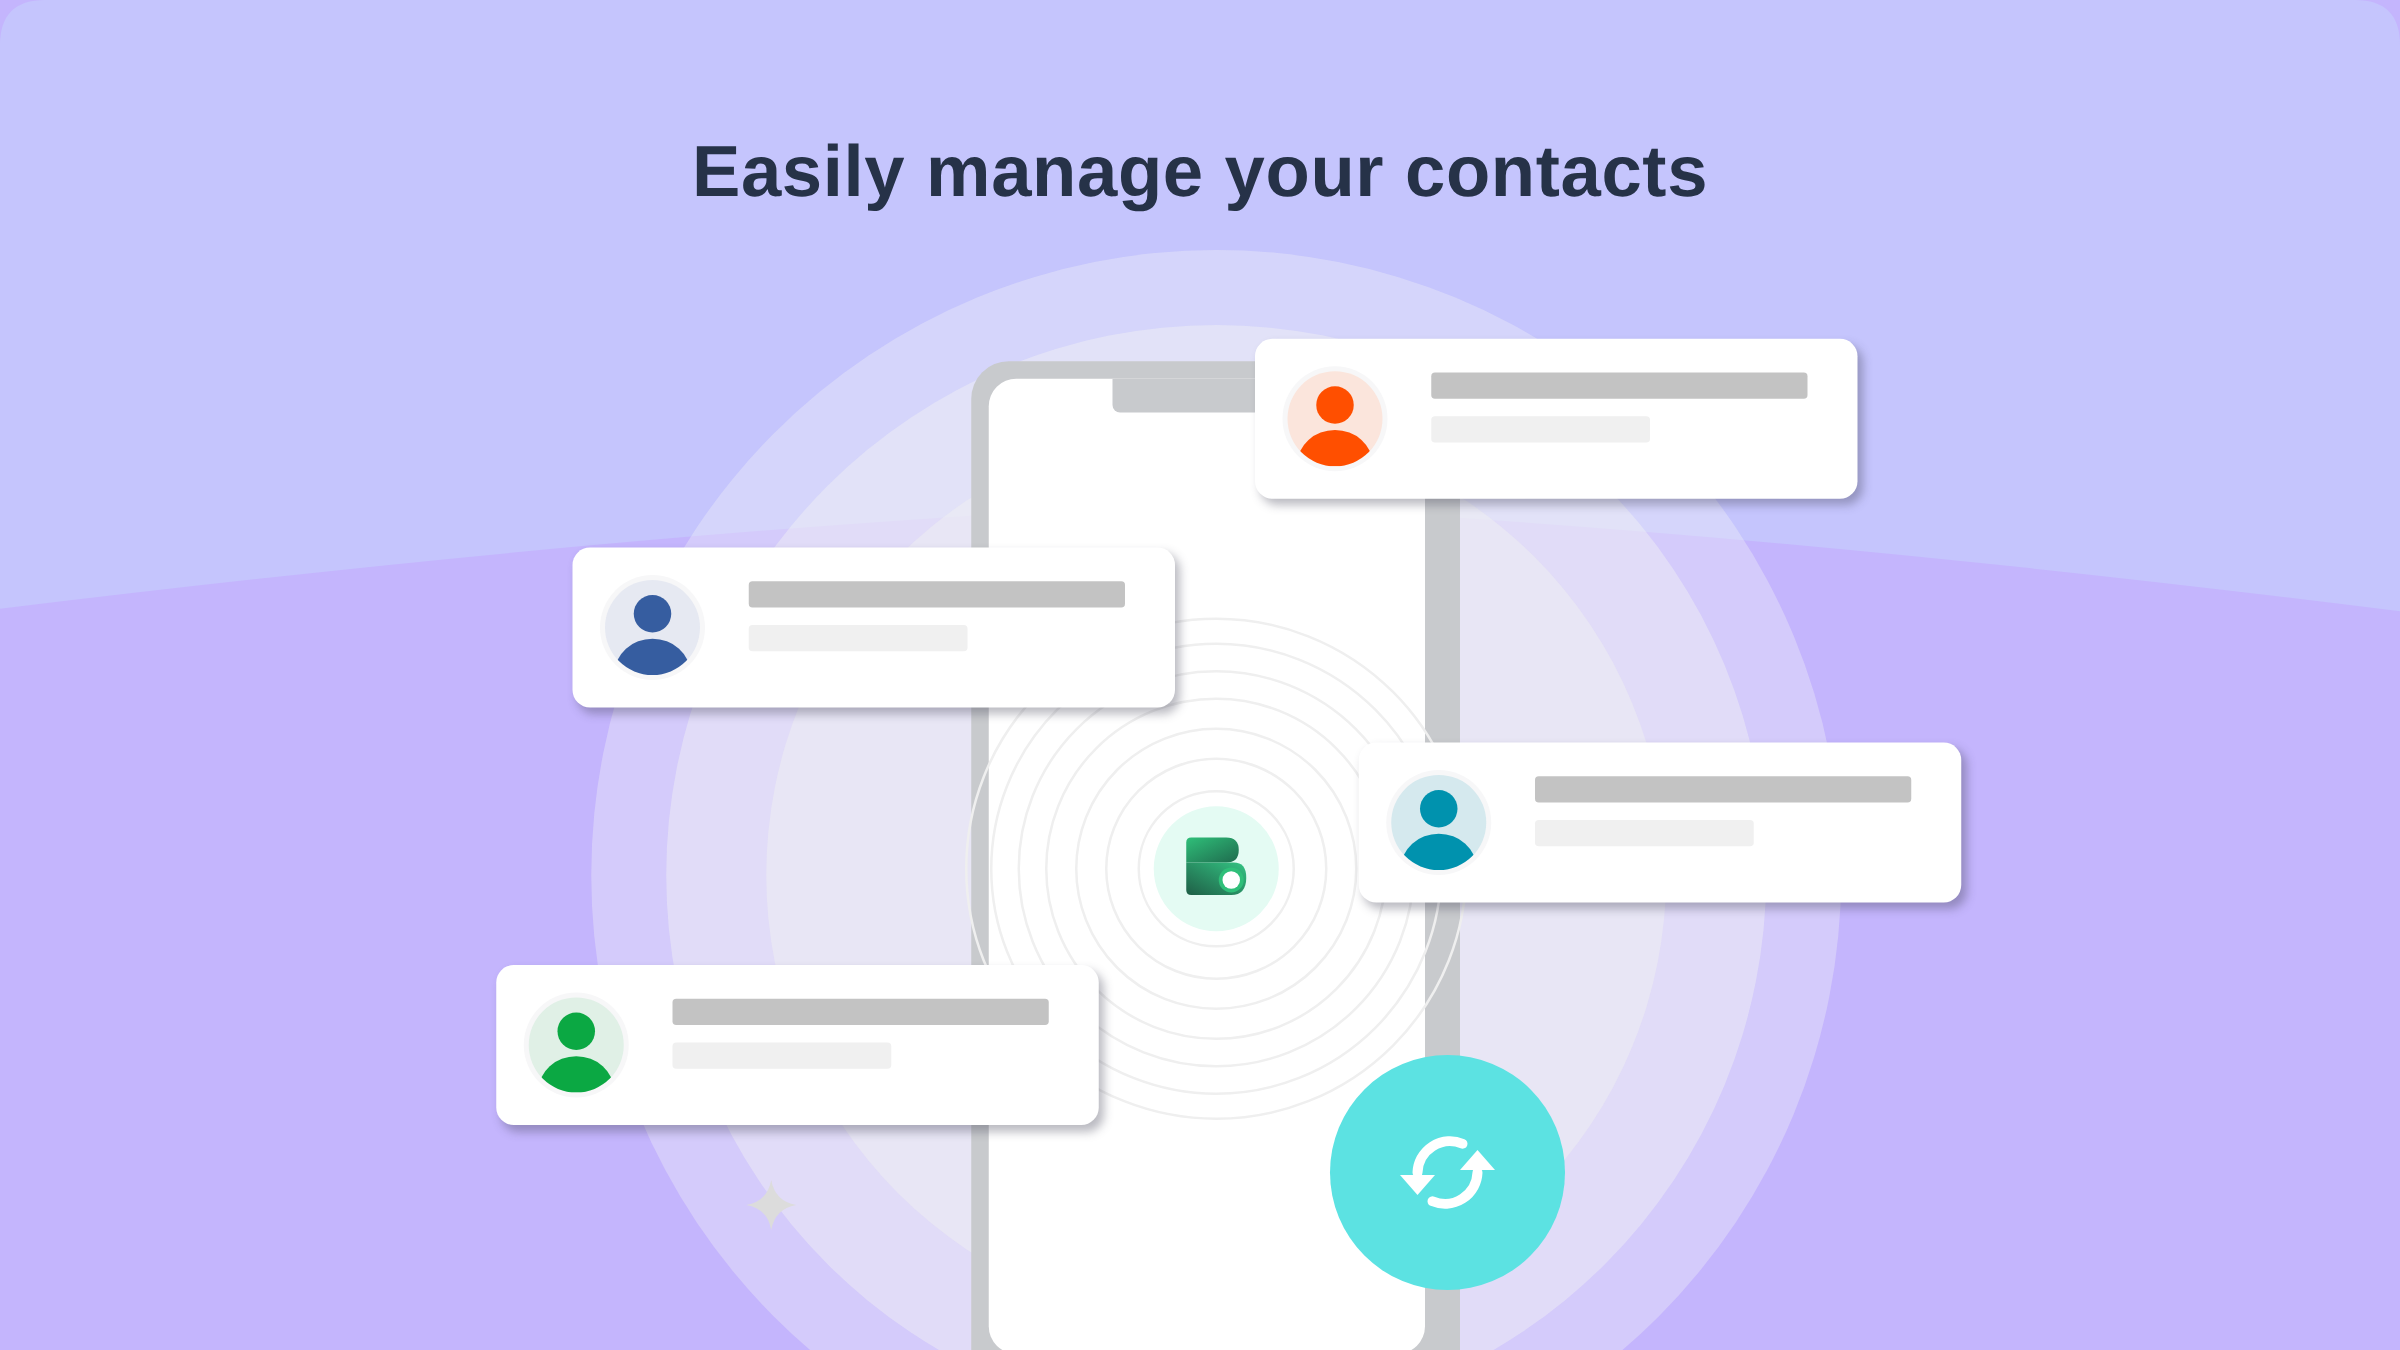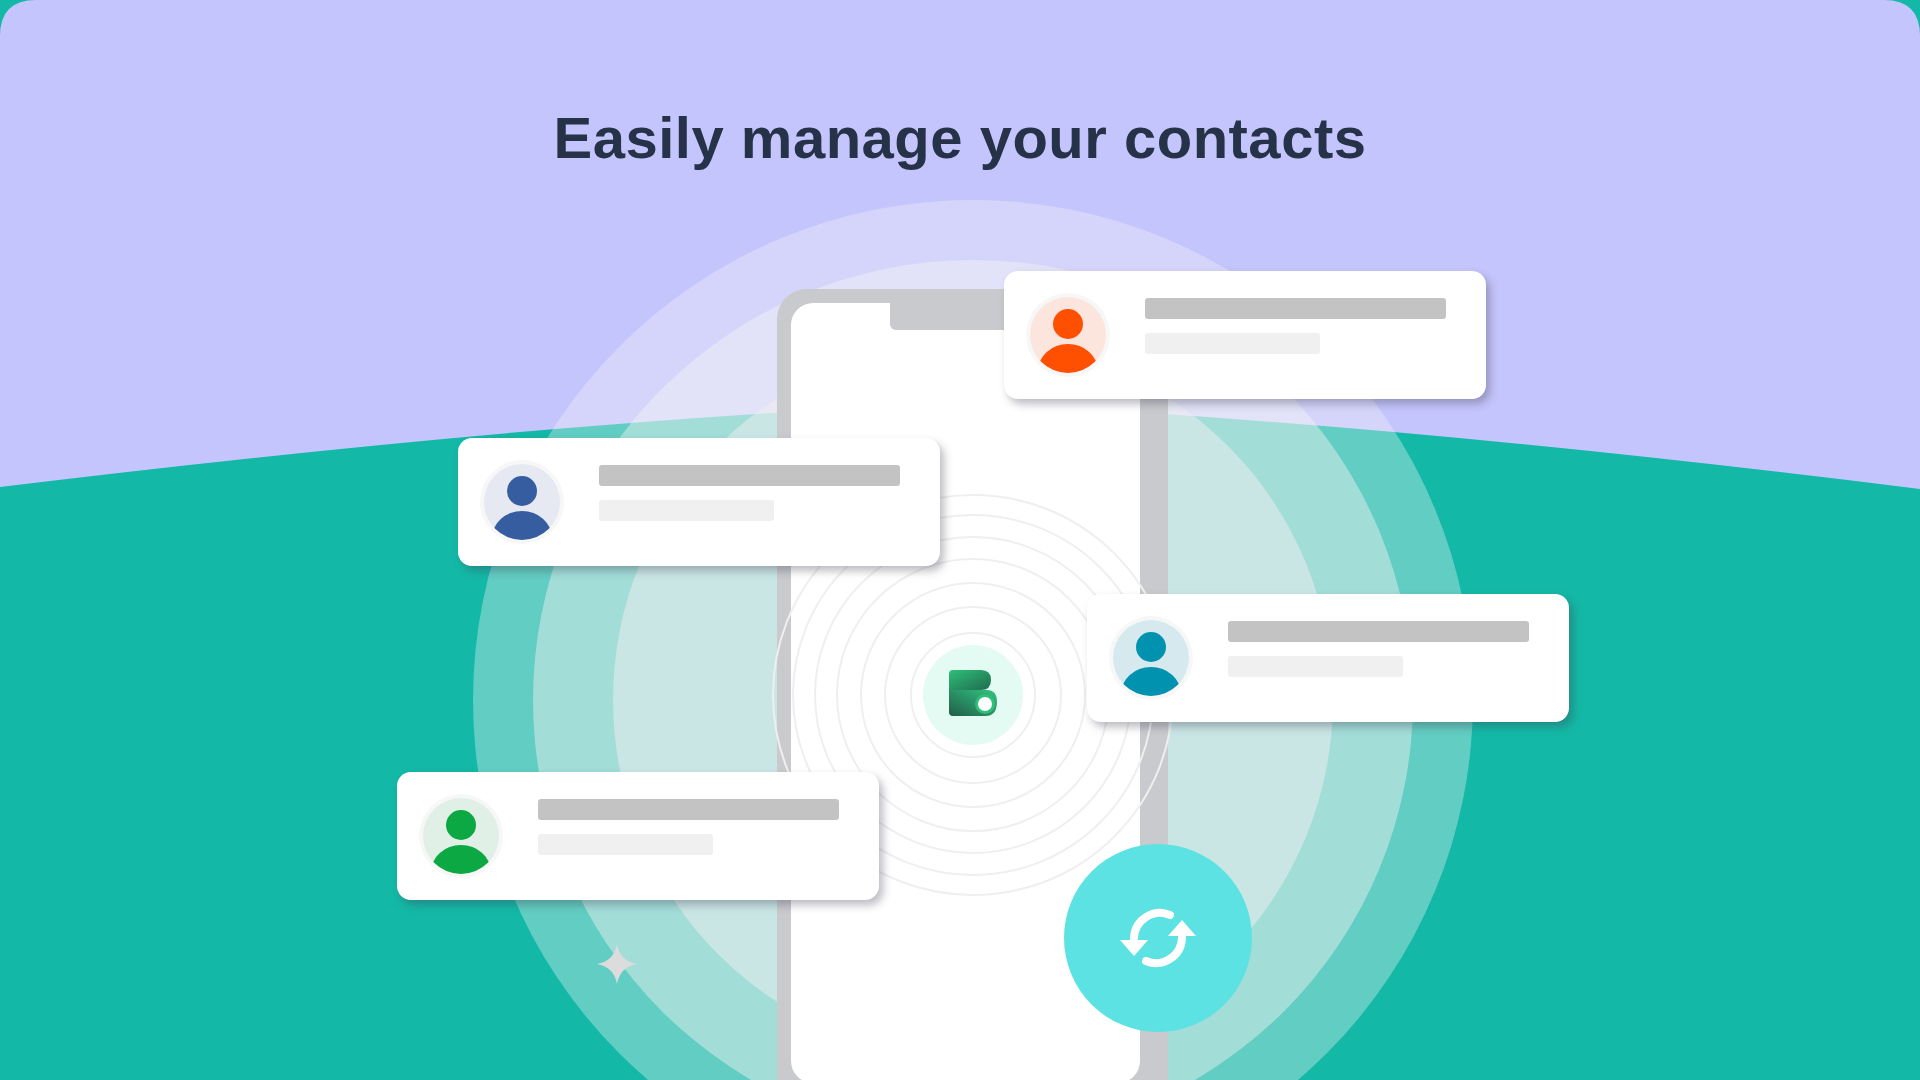--- a/index.html
+++ b/index.html
@@ -1,17 +1,17 @@
 <!DOCTYPE html>
 <html><head>
   <meta charset="utf-8">
   <style>
     html, body { margin:0; padding:0; }
     body { width:1920px; height:1080px; overflow:hidden; background:#ffffff; position:relative; font-family:"Liberation Sans", sans-serif; }
-    .stage { position:absolute; left:0; top:0; width:1920px; height:1080px; overflow:hidden; background:#14b8a6; }
+    .stage { position:absolute; left:0; top:0; width:1920px; height:1080px; overflow:hidden; background:#c4b5fd; }
     .hero-bg { position:absolute; left:0; top:0; width:1920px; height:500px; }
     .title { position:absolute; left:0; top:104px; width:1920px; text-align:center; font-size:58px; font-weight:700; color:#263248; letter-spacing:0.5px; margin:0; }
     .bg-circles { position:absolute; left:0; top:0; width:1920px; height:1080px; pointer-events:none; }
     .phone { position:absolute; left:777px; top:289px; width:391px; height:860px; background:#c8cacd; border-radius:30px; }
     .phone-screen { position:absolute; left:14px; top:14px; width:349px; height:780px; background:#ffffff; border-radius:22px; overflow:hidden; }
     .phone-notch { position:absolute; left:99px; top:0; width:250px; height:27px; background:#c8cacd; border-bottom-left-radius:6px; }
     .rings { position:absolute; left:0; top:0; width:1920px; height:1080px; pointer-events:none; }
     .logo-wrap { position:absolute; left:923px; top:645px; width:100px; height:100px; border-radius:50%; background:#e4fbf3; display:flex; align-items:center; justify-content:center; }
     .card { position:absolute; width:482px; height:128px; background:#ffffff; border-radius:14px; box-shadow:4px 5px 8px rgba(60,60,80,0.35); }
     .avatar { position:absolute; left:22px; top:22px; width:84px; height:84px; border-radius:50%; background:#f7f7f8; display:flex; align-items:center; justify-content:center; }

